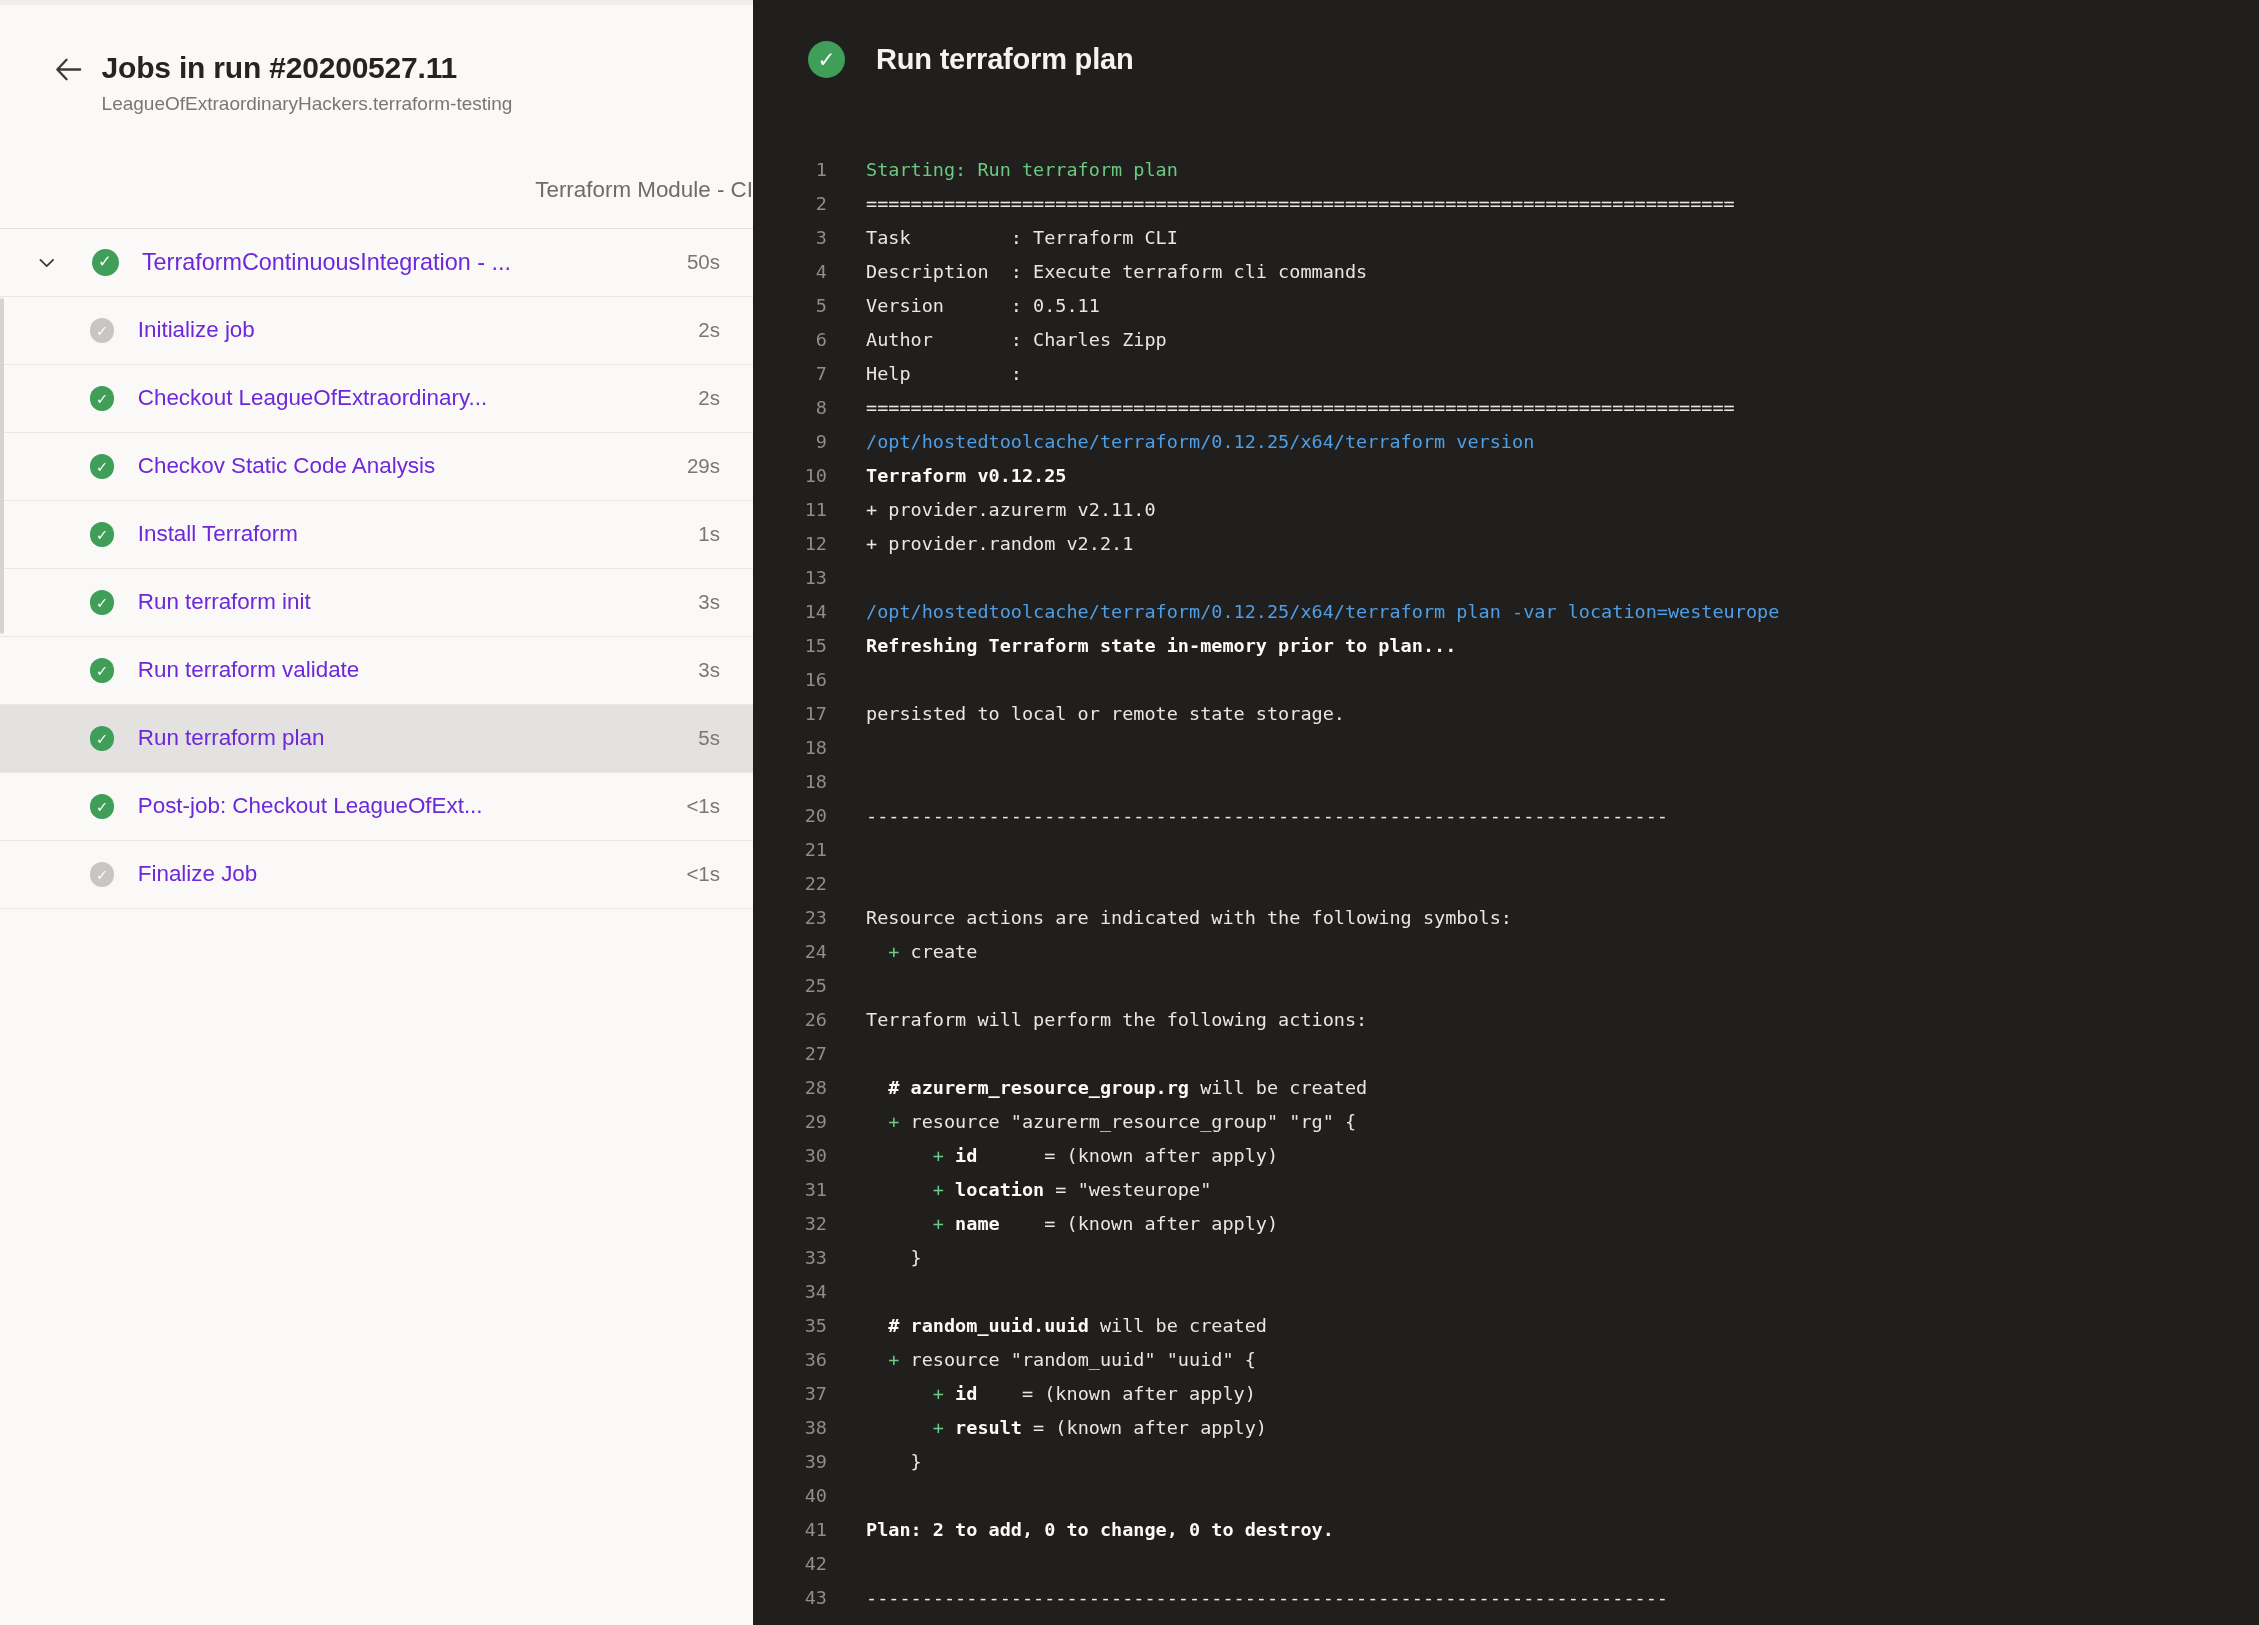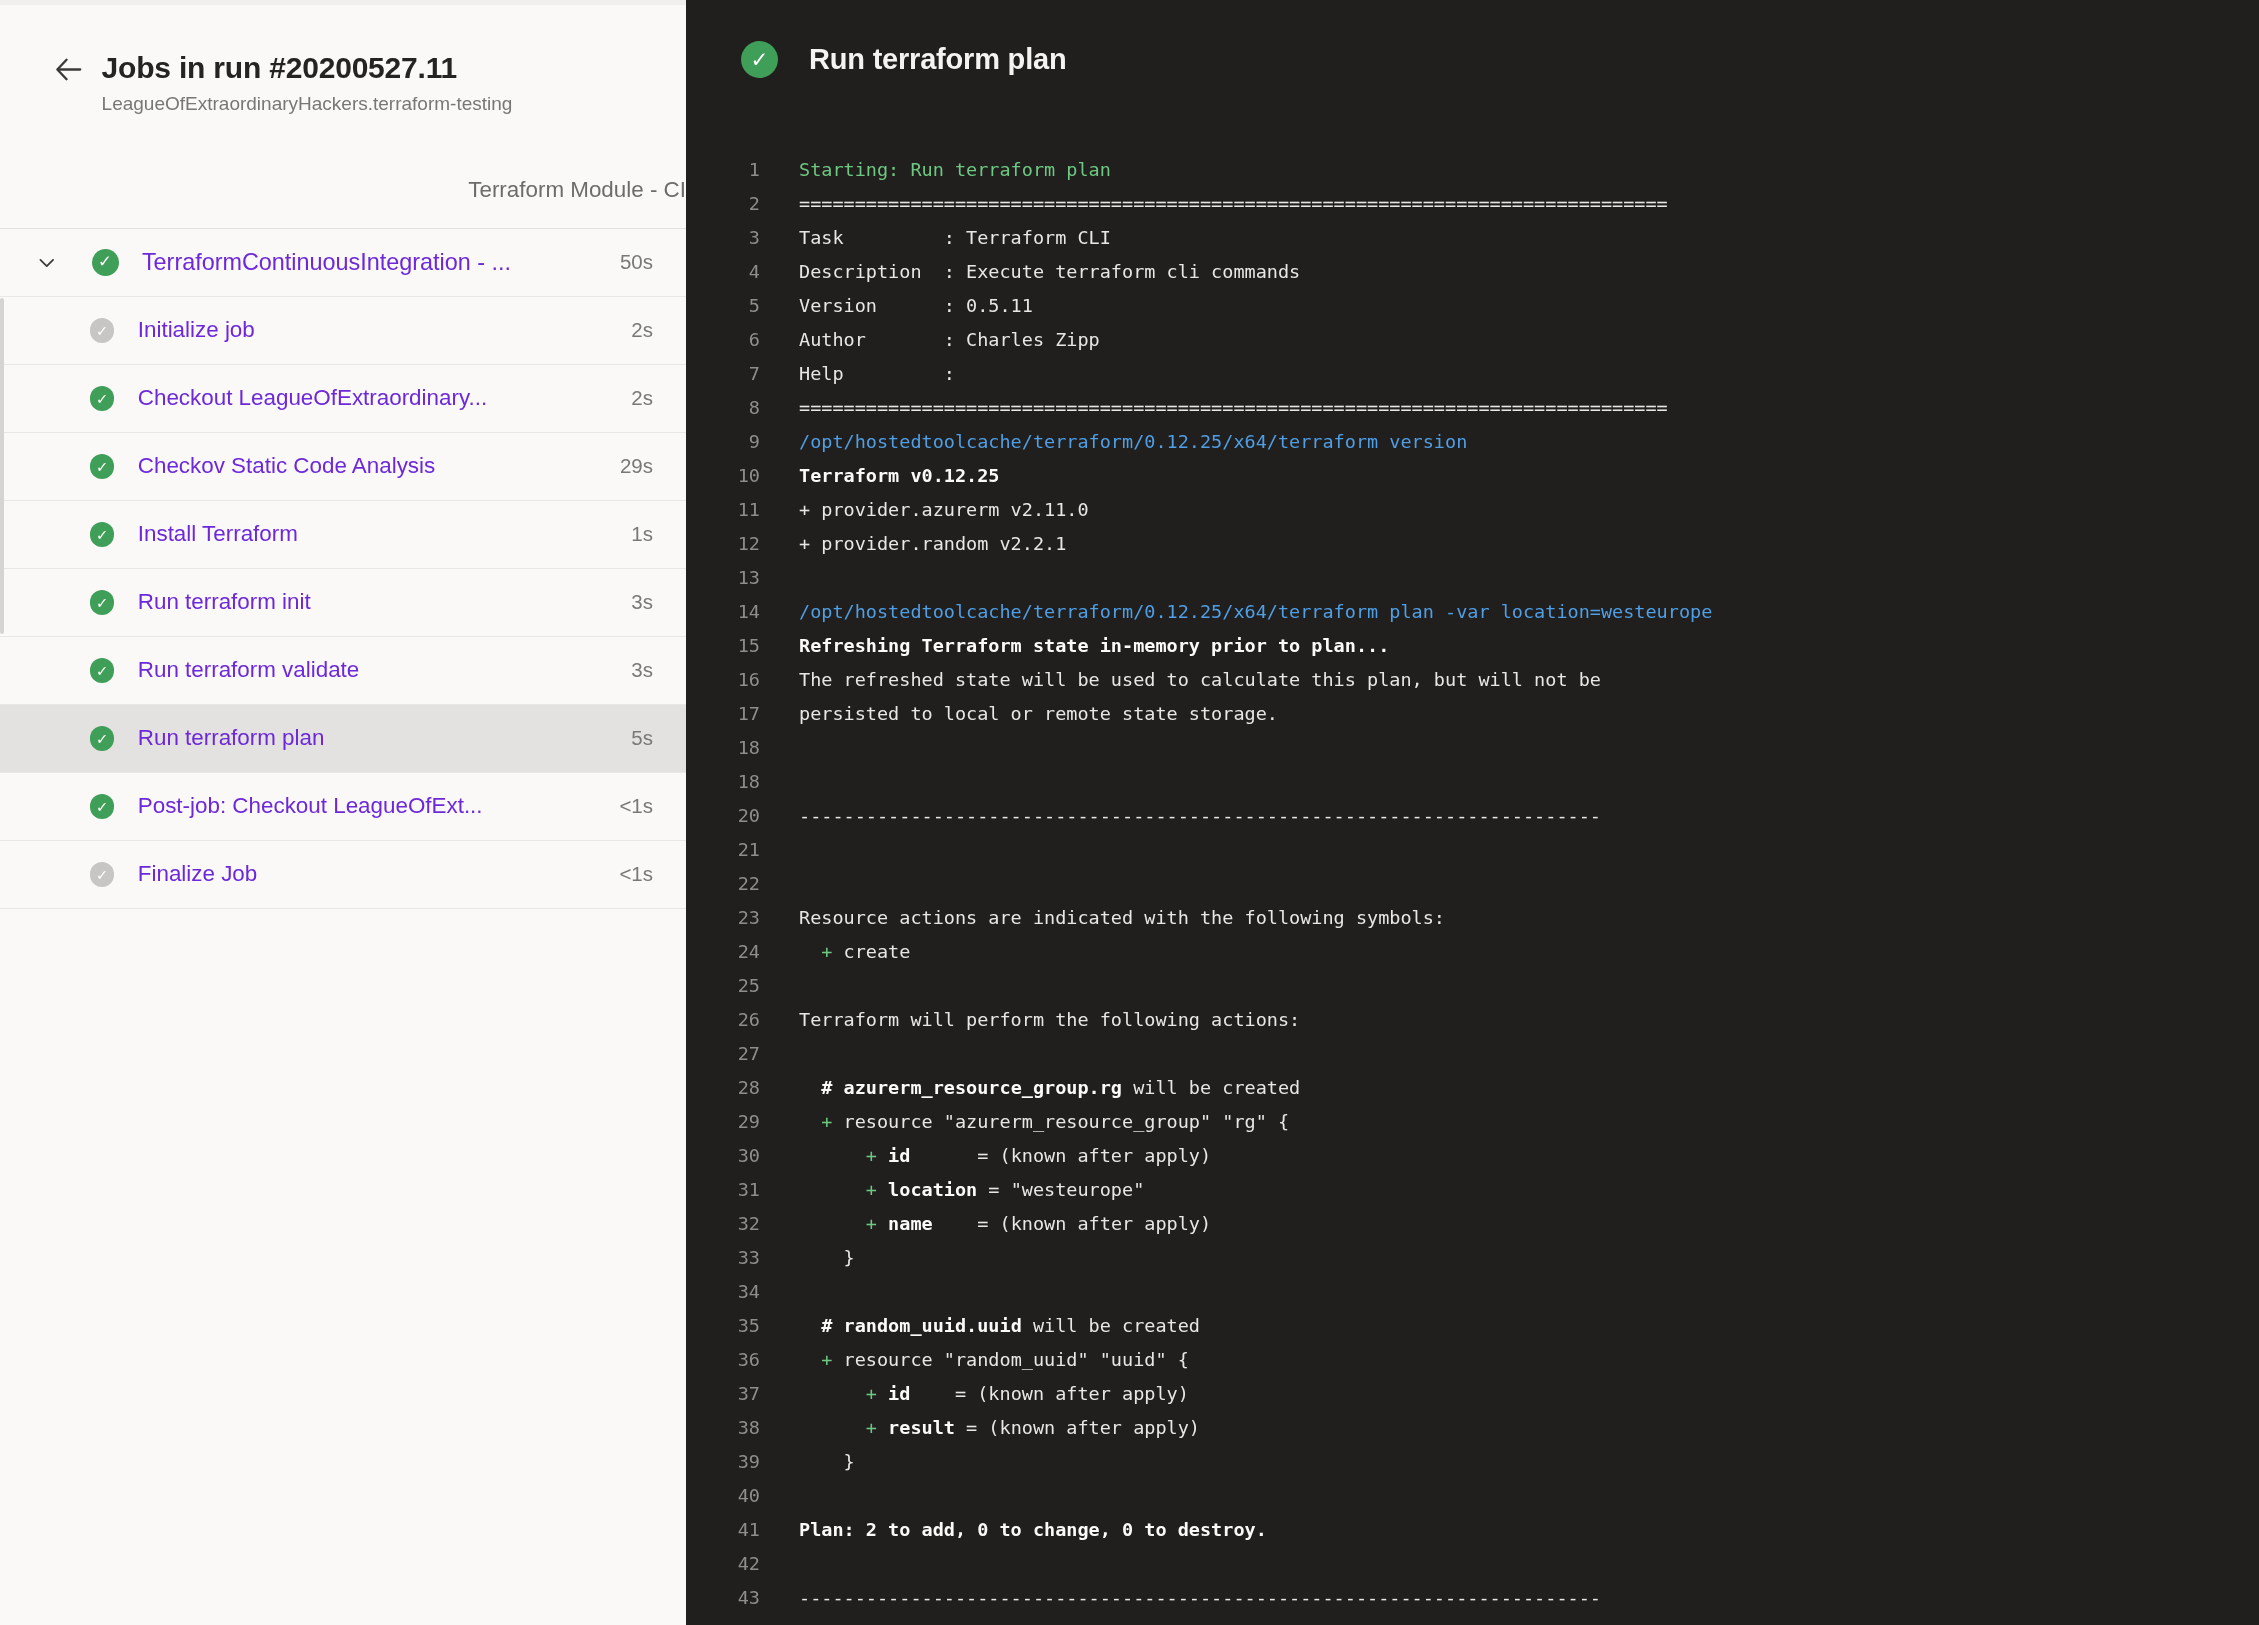--- a/index.html
+++ b/index.html
@@ -5,21 +5,21 @@
   html,body{margin:0;padding:0;}
   body{
     width:2260px;height:1626px;overflow:hidden;
     font-family:"Liberation Sans","DejaVu Sans",sans-serif;
     background:#201f1e;
   }
   .app{display:flex;width:2260px;height:1626px;}
 
   
   aside{
-    width:686px;flex:none;background:#faf9f8;position:relative;height:1626px;
+    width:753px;flex:none;background:#faf9f8;position:relative;height:1626px;
     border-top:5.9px solid #f1efed;box-sizing:border-box;
   }
   .scroll-thumb{
     position:absolute;left:0;top:293px;width:3.9px;height:336px;
     background:#d6d4d2;border-radius:2px;
   }
   .side-header{display:flex;padding:43px 29px 0 51px;}
   .back{
     width:35px;height:35px;margin-top:3.9px;flex:none;
     background:transparent;border:none;padding:0;cursor:pointer;
@@ -215,21 +215,20 @@
         <div class="log-line">
           <span class="ln">14</span>
           <span class="lc"><span class="c-blue">/opt/hostedtoolcache/terraform/0.12.25/x64/terraform plan -var location=westeurope</span></span>
         </div>
         <div class="log-line">
           <span class="ln">15</span>
           <span class="lc"><span class="c-bold">Refreshing Terraform state in-memory prior to plan...</span></span>
         </div>
         <div class="log-line">
           <span class="ln">16</span>
-          <span class="lc"><span>The refreshed state will be used to calculate this plan, but will not be</span></span>
         </div>
         <div class="log-line">
           <span class="ln">17</span>
           <span class="lc"><span>persisted to local or remote state storage.</span></span>
         </div>
         <div class="log-line">
           <span class="ln">18</span>
           <span class="lc"></span>
         </div>
         <div class="log-line">

